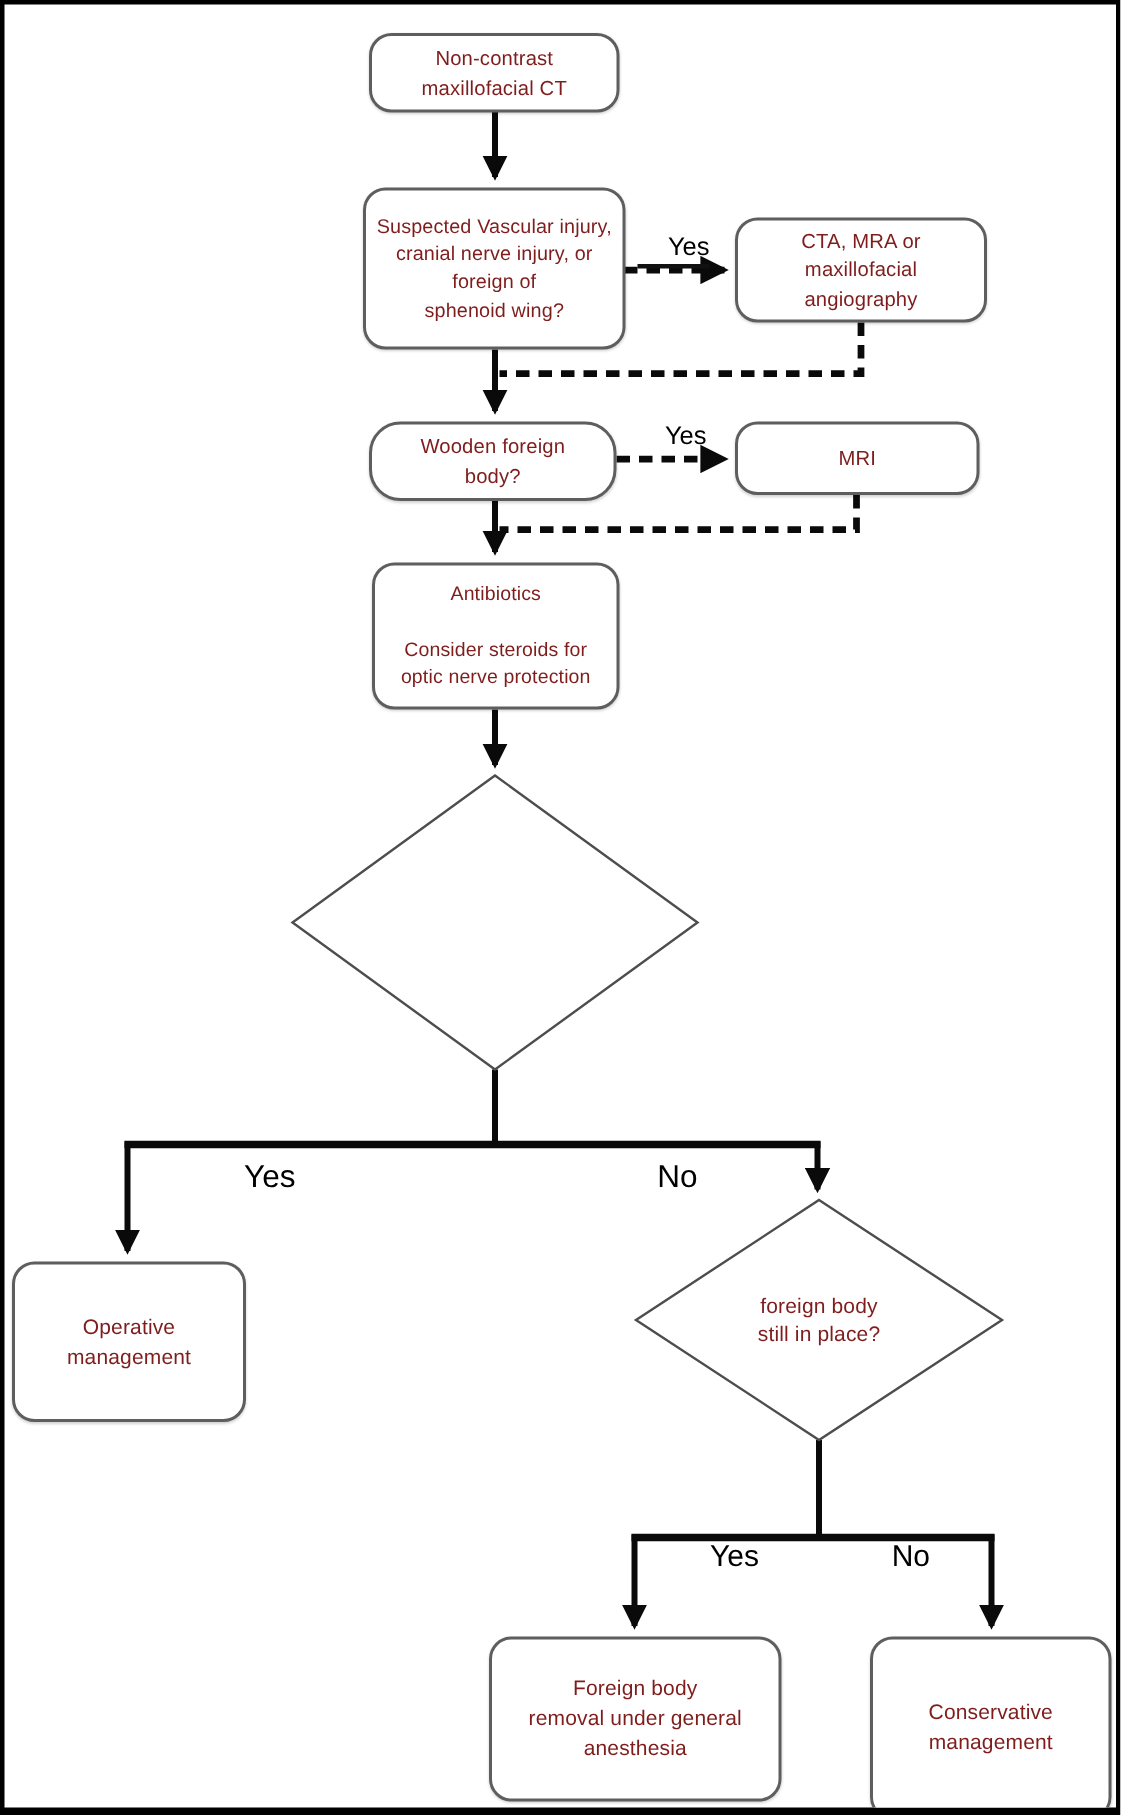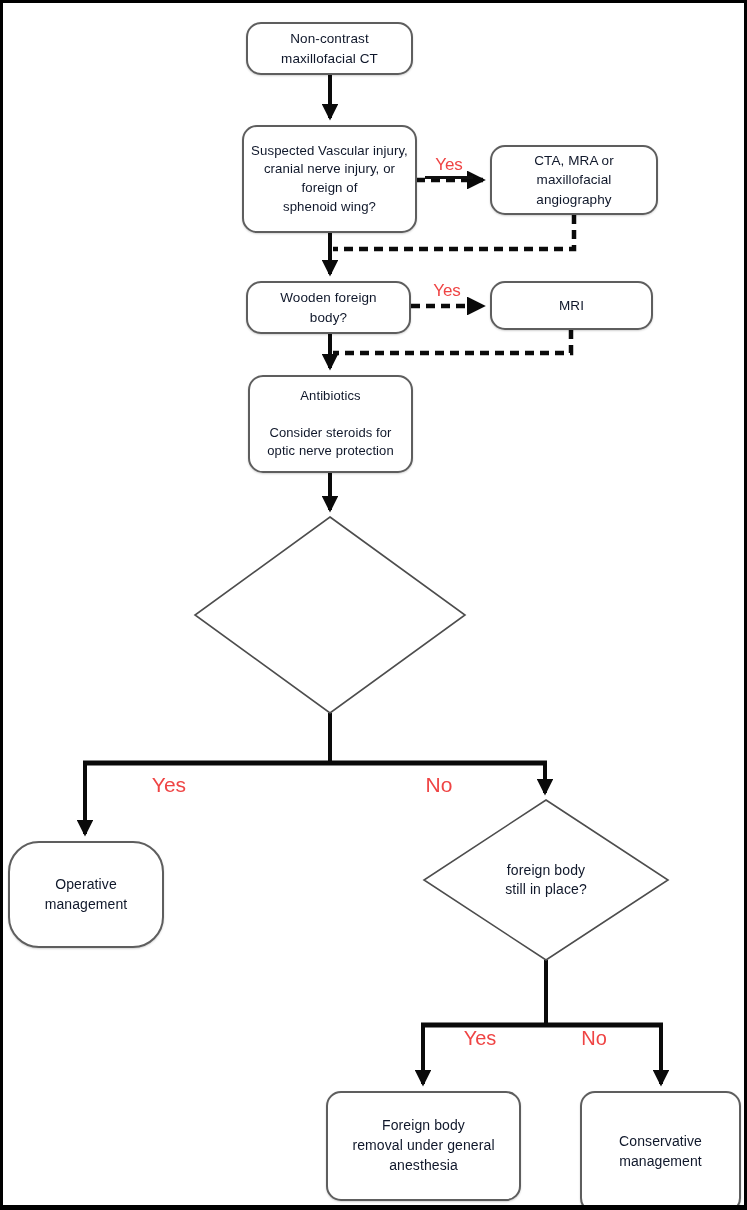--- a/index.html
+++ b/index.html
@@ -35,32 +35,32 @@
   .box {
     background: #ffffff;
     border: 2px solid #5e5e5e;
     border-radius: 15px;
     box-shadow: 0 1px 2px rgba(0,0,0,0.18);
   }
   .node-label {
     white-space: pre-line;
     font-size: 13.5px;
     line-height: 1.42;
-    color: #0f172a;
+    color: #7f1d1d;
     letter-spacing: 0.1px;
     padding: 0 2px;
   }
   .diamond-label {
     font-size: 14px;
     line-height: 1.38;
   }
   .edge-label {
     position: absolute;
-    text-align: center;
-    color: #ef4444;
+    text-align: right;
+    color: #000000;
   }
   .edge-label.small {
     font-size: 17px;
     font-weight: 500;
   }
   .edge-label.big {
     font-size: 21px;
     font-weight: 500;
   }
   .underlined {
@@ -115,37 +115,37 @@
 foreign of
 sphenoid wing?</span>
   </div>
 
   <div class="node box" style="left:487px; top:142px; width:168px; height:70px;">
     <span class="node-label">CTA, MRA or
 maxillofacial
 angiography</span>
   </div>
 
-  <div class="node box" style="left:243px; top:278px; width:165px; height:53px;">
+  <div class="node box" style="left:243px; top:278px; width:165px; height:53px;border-radius:21px;">
     <span class="node-label">Wooden foreign
 body?</span>
   </div>
 
   <div class="node box" style="left:245px; top:372px; width:165px; height:98px;">
     <span class="node-label" style="font-size:13px;">Antibiotics
 
 Consider steroids for
 optic nerve protection</span>
   </div>
 
   <div class="node box" style="left:487px; top:278px; width:163px; height:49px;">
     <span class="node-label">MRI</span>
   </div>
 
-  <div class="node box" style="left:5px; top:838px; width:156px; height:107px;border-radius:31px;">
+  <div class="node box" style="left:5px; top:838px; width:156px; height:107px;">
     <span class="node-label" style="font-size:14px;">Operative
 management</span>
   </div>
 
   <div class="node box" style="left:323px; top:1088px; width:195px; height:110px;">
     <span class="node-label" style="font-size:14px;">Foreign body
 removal under general
 anesthesia</span>
   </div>
 

